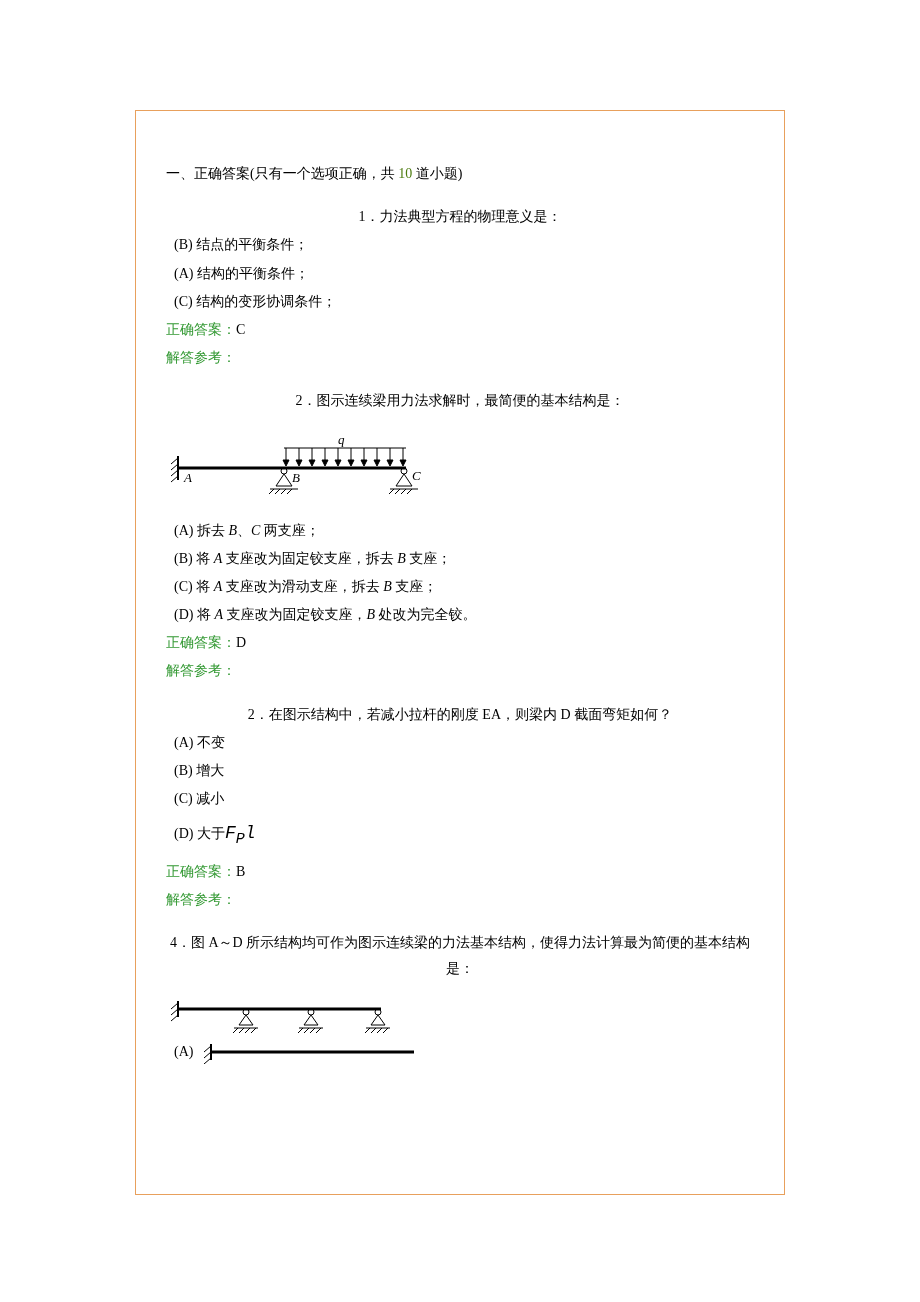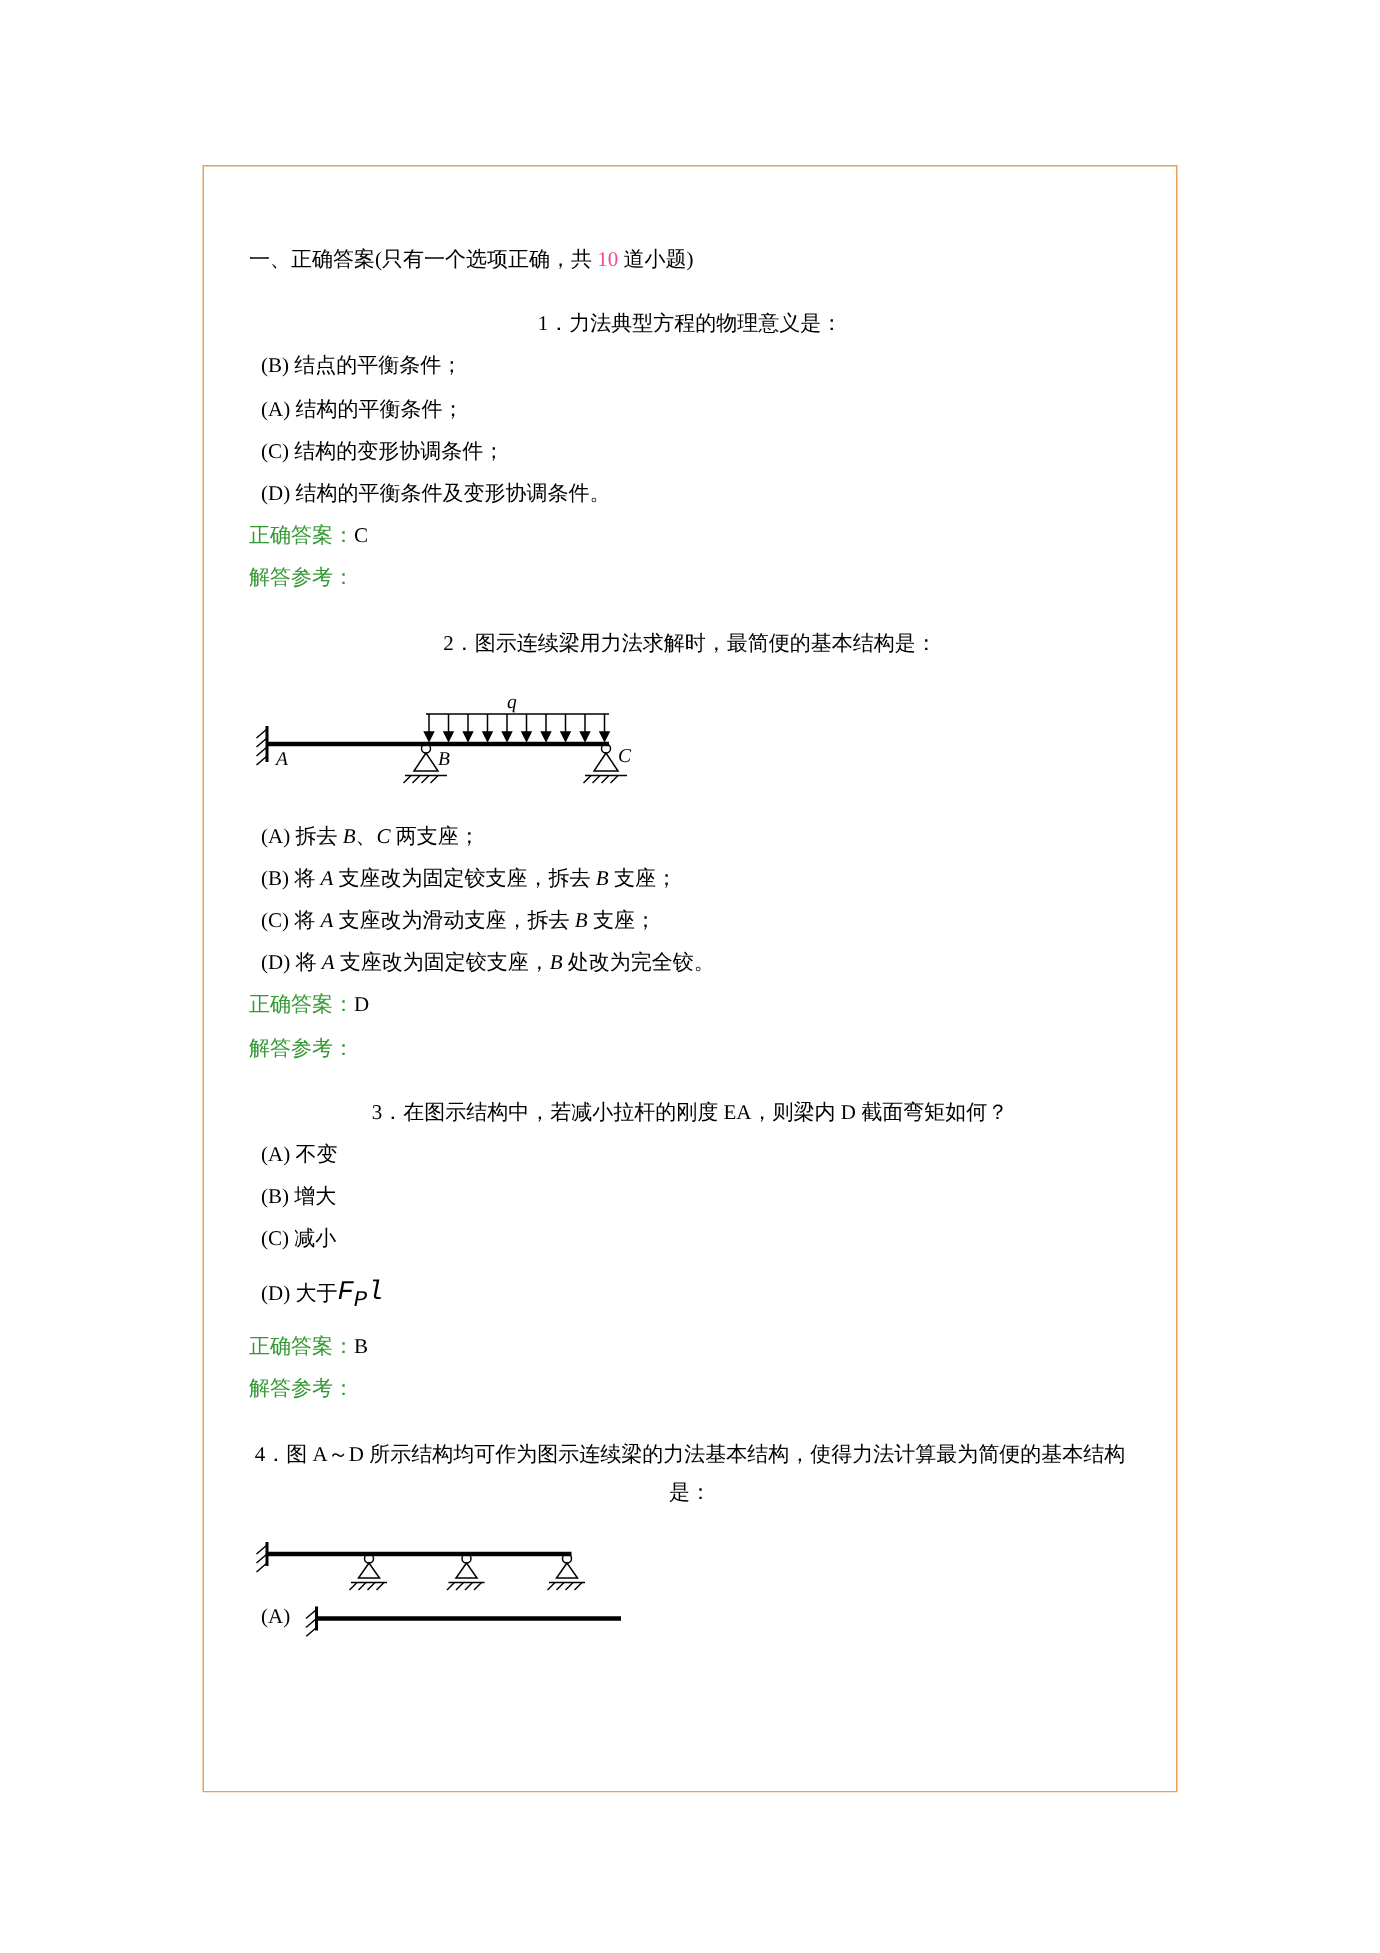--- a/index.html
+++ b/index.html
@@ -13,21 +13,21 @@
     }
     .page-container {
       border: 1px solid #e8a05c;
       margin: 110px 135px 0 135px;
       padding: 50px 30px 10px 30px;
       min-height: 1085px;
     }
     .section-title {
       margin-bottom: 18px;
     }
-    .red { color: #ec4899; }
+    .red { color: #4d7c0f; }
     .green { color: #339933; }
     .question-block {
       margin-bottom: 18px;
     }
     .q-stem { margin-bottom: 3px; text-align: center; }
     .option { margin-left: 8px; margin-bottom: 3px; }
     .answer-line { margin-bottom: 3px; }
     .italic { font-style: italic; font-family: "Times New Roman", serif; }
     .diagram-placeholder {
       margin: 20px 0 16px 0;
@@ -42,21 +42,20 @@
 
   <div class="section-title">
     <span>一、正确答案(只有一个选项正确，共 </span><span class="red">10</span><span> 道小题)</span>
   </div>
 
   <div class="question-block">
     <div class="q-stem">1．力法典型方程的物理意义是：</div>
     <div class="option">(B) 结点的平衡条件；</div>
     <div class="option">(A) 结构的平衡条件；</div>
     <div class="option">(C) 结构的变形协调条件；</div>
-    <div class="option">(D) 结构的平衡条件及变形协调条件。</div>
     <div class="answer-line green">
       <span>正确答案：</span><span style="color:#000">C</span>
     </div>
     <div class="answer-line green">解答参考：</div>
   </div>
 
   <div class="question-block">
     <div class="q-stem">2．图示连续梁用力法求解时，最简便的基本结构是：</div>
 
     <div class="diagram-placeholder">
@@ -128,21 +127,21 @@
     <div class="option">
       <span>(D) 将 </span><span class="italic">A</span><span> 支座改为固定铰支座，</span><span class="italic">B</span><span> 处改为完全铰。</span>
     </div>
     <div class="answer-line green">
       <span>正确答案：</span><span style="color:#000">D</span>
     </div>
     <div class="answer-line green">解答参考：</div>
   </div>
 
   <div class="question-block">
-    <div class="q-stem">3．在图示结构中，若减小拉杆的刚度 EA，则梁内 D 截面弯矩如何？</div>
+    <div class="q-stem">2．在图示结构中，若减小拉杆的刚度 EA，则梁内 D 截面弯矩如何？</div>
     <div class="option">(A) 不变</div>
     <div class="option">(B) 增大</div>
     <div class="option">(C) 减小</div>
     <div class="option" style="margin-top:6px;margin-bottom:6px;">
       <span>(D) 大于</span><span class="formula-img"><span>F</span><sub>P</sub><span>l</span></span>
     </div>
     <div class="answer-line green">
       <span>正确答案：</span><span style="color:#000">B</span>
     </div>
     <div class="answer-line green">解答参考：</div>

